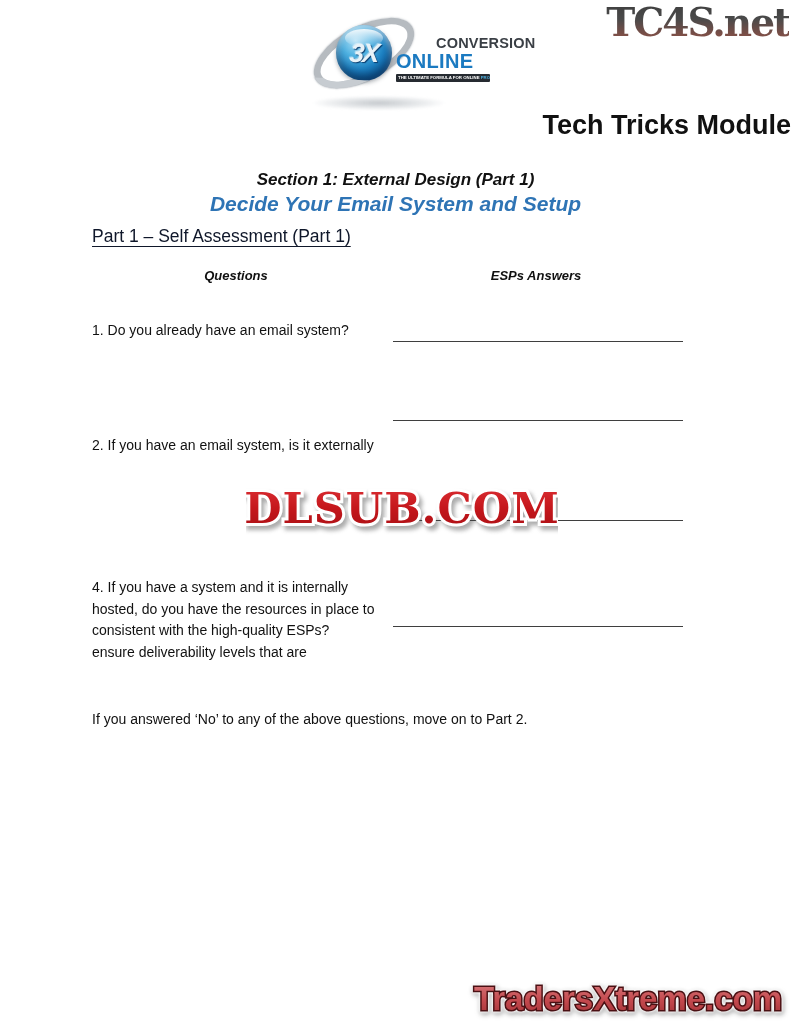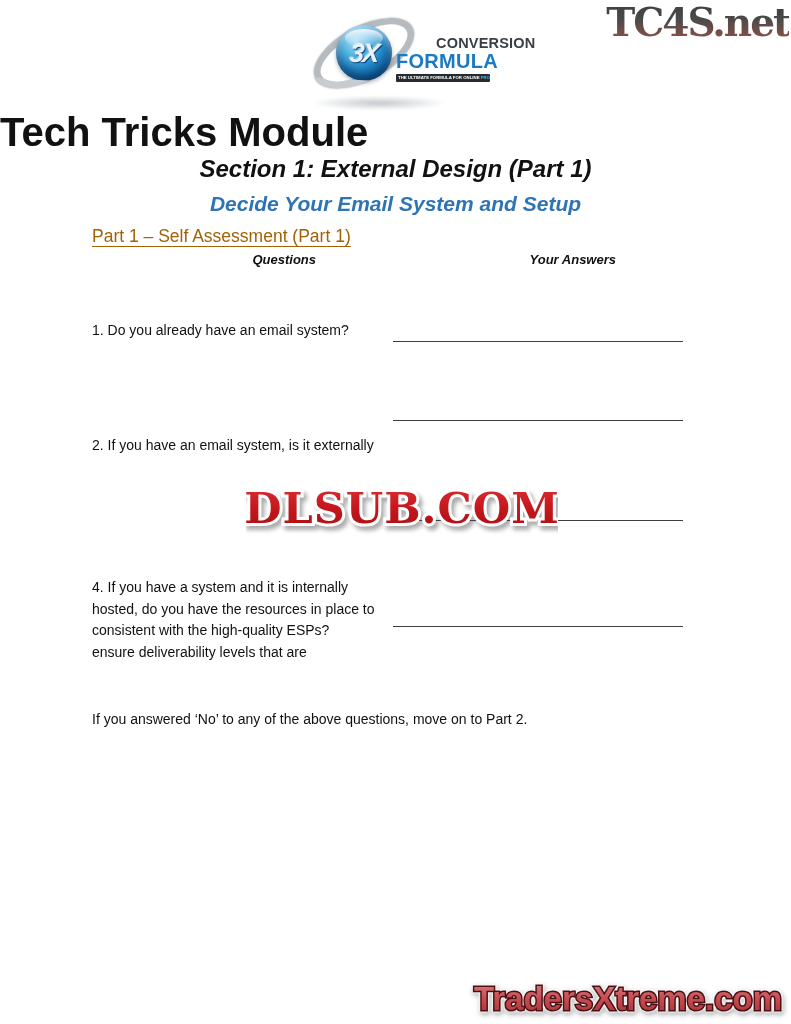--- a/index.html
+++ b/index.html
@@ -53,30 +53,30 @@
   .tc4s{
     position:absolute;left:589px;top:0px;width:200px;height:45px;
     font-family:"DejaVu Serif","Liberation Serif",serif;
     font-size:39px;font-weight:bold;letter-spacing:-2px;line-height:45px;text-align:right;
     background:linear-gradient(180deg,#3d3d3d 0%,#4a4a4a 42%,#7d4f47 78%,#a06b60 100%);
     -webkit-background-clip:text;background-clip:text;color:transparent;
   }
   .dlsub{position:absolute;left:246px;top:477px;}
   .traders{position:absolute;left:462px;top:974px;}
   
-  .title{position:absolute;top:110px;left:0;width:100%;text-align:left;
-    font-size:40px;font-weight:bold;color:#111;}
-  .section{position:absolute;top:155px;left:0;width:100%;text-align:center;
-    font-size:24px;font-weight:bold;font-style:italic;color:#111;}
+  .title{position:absolute;top:110px;left:0;width:100%;text-align:right;
+    font-size:27px;font-weight:bold;color:#111;}
+  .section{position:absolute;top:170px;left:0;width:100%;text-align:center;
+    font-size:17px;font-weight:bold;font-style:italic;color:#111;}
   .subtitle{position:absolute;top:192px;left:0;width:100%;text-align:center;
     font-size:21px;font-weight:bold;font-style:italic;color:#2E74B5;}
-  .part-heading{position:absolute;left:92px;top:226px;font-size:17.5px;color:#a16207;
+  .part-heading{position:absolute;left:92px;top:226px;font-size:17.5px;color:#0f172a;
     text-decoration:underline;text-underline-offset:4px;text-decoration-thickness:1.2px;}
-  .col-header{position:absolute;top:252px;font-size:13px;font-weight:bold;font-style:italic;
-    width:160px;text-align:right;color:#111;}
+  .col-header{position:absolute;top:268px;font-size:13px;font-weight:bold;font-style:italic;
+    width:160px;text-align:center;color:#111;}
   .col-q{left:156px;}
   .col-a{left:456px;}
   
   .question{position:absolute;left:92px;width:300px;font-size:14px;line-height:21.6px;color:#111;}
   .q1{top:320px;}
   .q2{top:391px;margin-top:44px;}
   .q3{top:470px;}
   .q4{top:577px;}
   .answer-line{position:absolute;left:393px;width:290px;height:0;border-top:1.4px solid #3f3f3f;}
   .l1{top:341px;}
@@ -93,37 +93,37 @@
 <div class="page">
 
   <div class="logo">
     <div class="ring"></div>
     <div class="sphere">
       <span class="badge3x">3X</span>
     </div>
     <div class="ring front"></div>
     <div class="logo-text">
       <div class="logo-line1">CONVERSION</div>
-      <div class="logo-line2">FORMULA</div>
+      <div class="logo-line2">ONLINE</div>
       <div class="logo-bar">
         <div class="logo-tagline"><span>THE ULTIMATE FORMULA FOR ONLINE </span><span class="accent">PROFITS</span></div>
       </div>
     </div>
     <div class="logo-shadow"></div>
   </div>
 
   <div class="tc4s">TC4S.net</div>
 
   <div class="title">Tech Tricks Module</div>
   <div class="section">Section 1: External Design (Part 1)</div>
   <div class="subtitle">Decide Your Email System and Setup</div>
   <div class="part-heading">Part 1 – Self Assessment (Part 1)</div>
 
   <div class="col-header col-q">Questions</div>
-  <div class="col-header col-a">Your Answers</div>
+  <div class="col-header col-a">ESPs Answers</div>
 
   <div class="question q1">
     <div>1. Do you already have an email system?</div>
   </div>
   <div class="question q2">
     <div>2. If you have an email system, is it externally</div>
   </div>
   <div class="question q4">
     <div>4. If you have a system and it is internally</div>
     <div>hosted, do you have the resources in place to</div>

